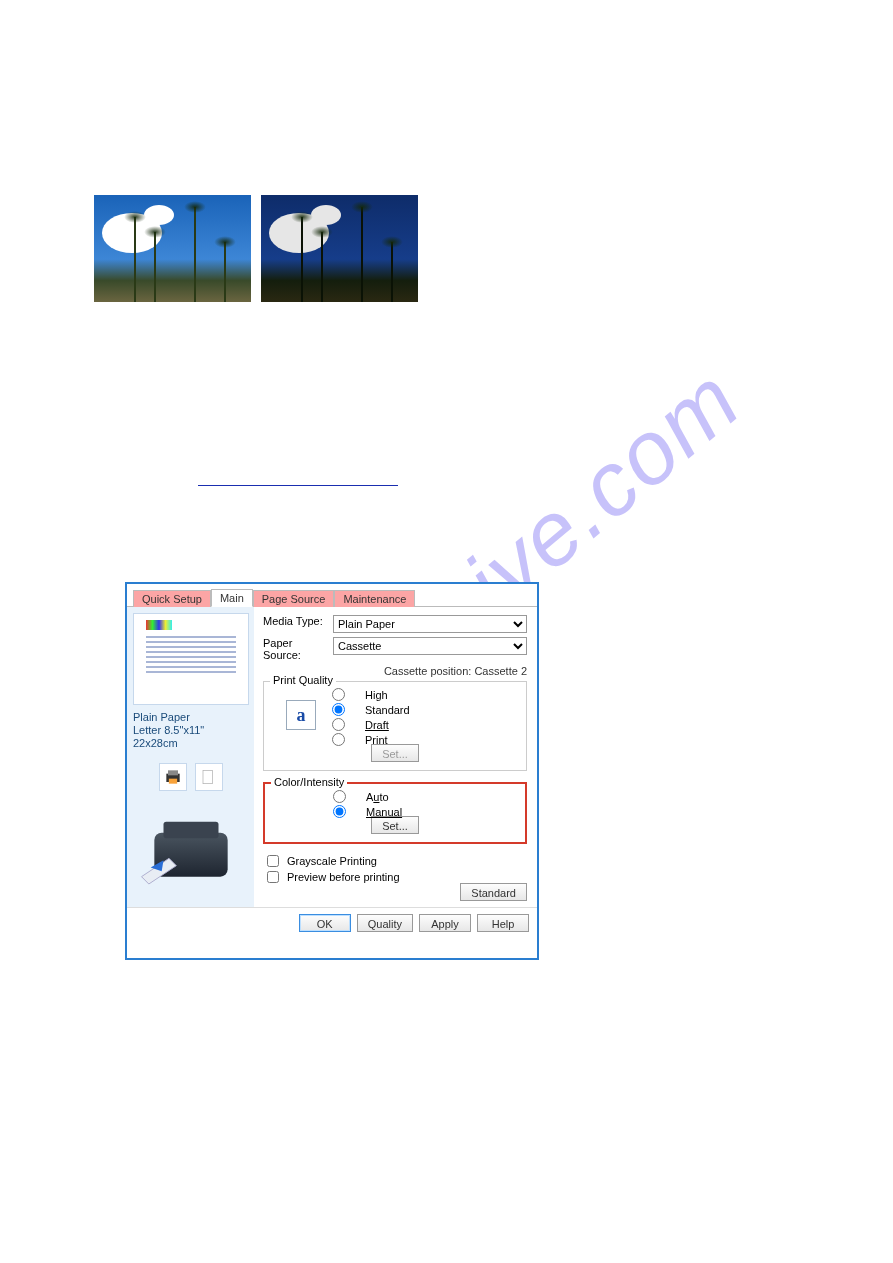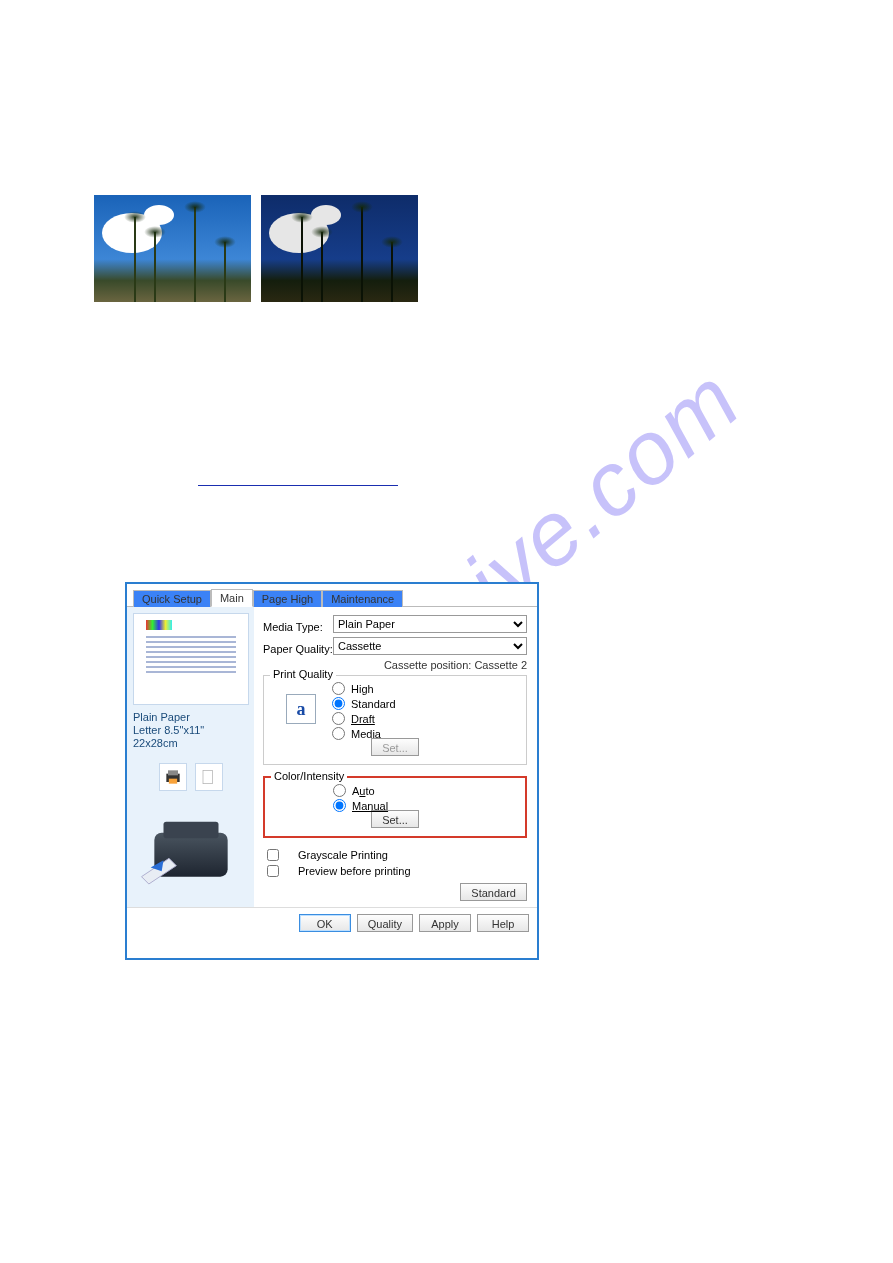--- a/index.html
+++ b/index.html
@@ -114,21 +114,21 @@
     height: 22px;
     padding-left: 6px;
     border-bottom: 1px solid #bbb;
     gap: 0;
     background:#fff;
   }
   .tab {
     border: 1px solid #bbb;
     border-bottom: none;
     padding: 2px 8px;
-    background: #3b82f6;
+    background: #fca5a5;
     font-size: 11px;
     position: relative;
     top: 1px;
     color:#333;
   }
   .tab.active {
     background: #fff;
     border-bottom: 1px solid #fff;
   }
   .dlg-body {
@@ -163,54 +163,54 @@
   .thumb.printer svg { }
   .big-printer { margin-top:14px; }
   .big-printer svg { width:110px; height:92px; }
 
   .right-pane {
     flex:1;
     padding: 8px 10px 4px 8px;
     box-sizing: border-box;
     position:relative;
   }
-  .row { display:flex; align-items:flex-end; margin-bottom:4px; }
+  .row { display:flex; align-items:flex-start; margin-bottom:4px; }
   .row .lbl { width:70px; }
   .row select {
     flex:1; height:18px; font-size:11px; border:1px solid #999; background:#fff;
   }
   .cassette-pos { text-align:right; font-size:11px; color:#333; margin-bottom:4px;}
   .group {
     border:1px solid #ccc;
     padding:6px 8px 8px 8px;
     margin-bottom:11px;
     position:relative;
   }
   .group.red { border:2px solid #d43a2a; }
   .group-title {
     position:absolute; top:-8px; left:6px; background:#fff; padding:0 3px; font-size:11px;
   }
   .radios { margin-left:60px; display:flex; flex-direction:column; gap:2px; position:relative;}
-  .radio-line { display:flex; align-items:center; gap:6px; font-size:11px;}
+  .radio-line { display:flex; align-items:center; gap:20px; font-size:11px;}
   .radio-line input { margin:0; }
   .radio-line .underline { text-decoration:underline; text-decoration-thickness:1px;}
   .a-icon {
     position:absolute; left:-46px; top:12px;
     width:28px; height:28px; border:1px solid #9ab; background:#fff;
     display:flex; align-items:center; justify-content:center;
     color:#184aa6; font-weight:bold; font-size:18px; font-family:"Times New Roman",serif;
   }
   .set-btn-row { display:flex; justify-content:center; margin-top:-2px;}
   .btn {
     border:1px solid #999; background:linear-gradient(#fdfdfd,#e7e7e7);
     padding:1px 10px; font-size:11px; min-width:40px; text-align:center;
     color:#333; height:18px; line-height:16px; box-sizing:border-box;
   }
   .btn.disabled { color:#9a9a9a; }
-  .chk-row { display:flex; align-items:center; gap:19px; margin:4px 0 0 4px; font-size:11px;}
+  .chk-row { display:flex; align-items:center; gap:8px; margin:4px 0 0 4px; font-size:11px;}
   .chk-row input { margin:0; width:12px; height:12px;}
 
   .defaults-row { position:absolute; right:10px; bottom:6px;}
   .dlg-footer {
     height:30px; border-top:1px solid #ddd;
     display:flex; justify-content:flex-end; align-items:center; gap:6px; padding-right:8px;padding-left:35px;
   }
   .dlg-footer .btn.primary { border:1px solid #3a8de0; box-shadow:0 0 0 1px #bcdfff inset; min-width:52px;}
   .dlg-footer .btn { min-width:52px; }
 
@@ -243,21 +243,21 @@
 
   <div class="link-area">
     <a href="#" class="link" style="display:inline-block; width:200px; height:13px;"></a>
   </div>
 
   <div class="dialog">
 
     <div class="tabs">
       <div class="tab">Quick Setup</div>
       <div class="tab active">Main</div>
-      <div class="tab">Page High</div>
+      <div class="tab">Page Source</div>
       <div class="tab">Maintenance</div>
     </div>
 
     <div class="dlg-body">
 
       <div class="left-pane">
         <div class="preview">
           <div class="bar"></div>
           <div class="lines">
             <div class="line"></div>
@@ -305,21 +305,21 @@
       </div>
 
       <div class="right-pane">
         <div class="row">
           <span class="lbl">Media Type:</span>
           <select>
             <option>Plain Paper</option>
           </select>
         </div>
         <div class="row">
-          <span class="lbl">Paper Quality:</span>
+          <span class="lbl">Paper Source:</span>
           <select>
             <option>Cassette</option>
           </select>
         </div>
         <div class="cassette-pos">Cassette position: Cassette 2</div>
 
         <div class="group">
           <span class="group-title">Print Quality</span>
           <div class="radios">
             <div class="a-icon">a</div>
@@ -330,21 +330,21 @@
             <label class="radio-line">
               <input type="radio" name="pq" checked="" style="">
                 <span>Standard</span>
             </label>
             <label class="radio-line">
               <input type="radio" name="pq" style="">
                 <span class="underline">Draft</span>
             </label>
             <label class="radio-line">
               <input type="radio" name="pq" style="">
-                <span>Media</span>
+                <span>Print</span>
             </label>
           </div>
           <div class="set-btn-row">
             <div class="btn disabled">Set...</div>
           </div>
         </div>
 
         <div class="group red">
           <span class="group-title">Color/Intensity</span>
           <div class="radios" style="margin-left:60px;">

